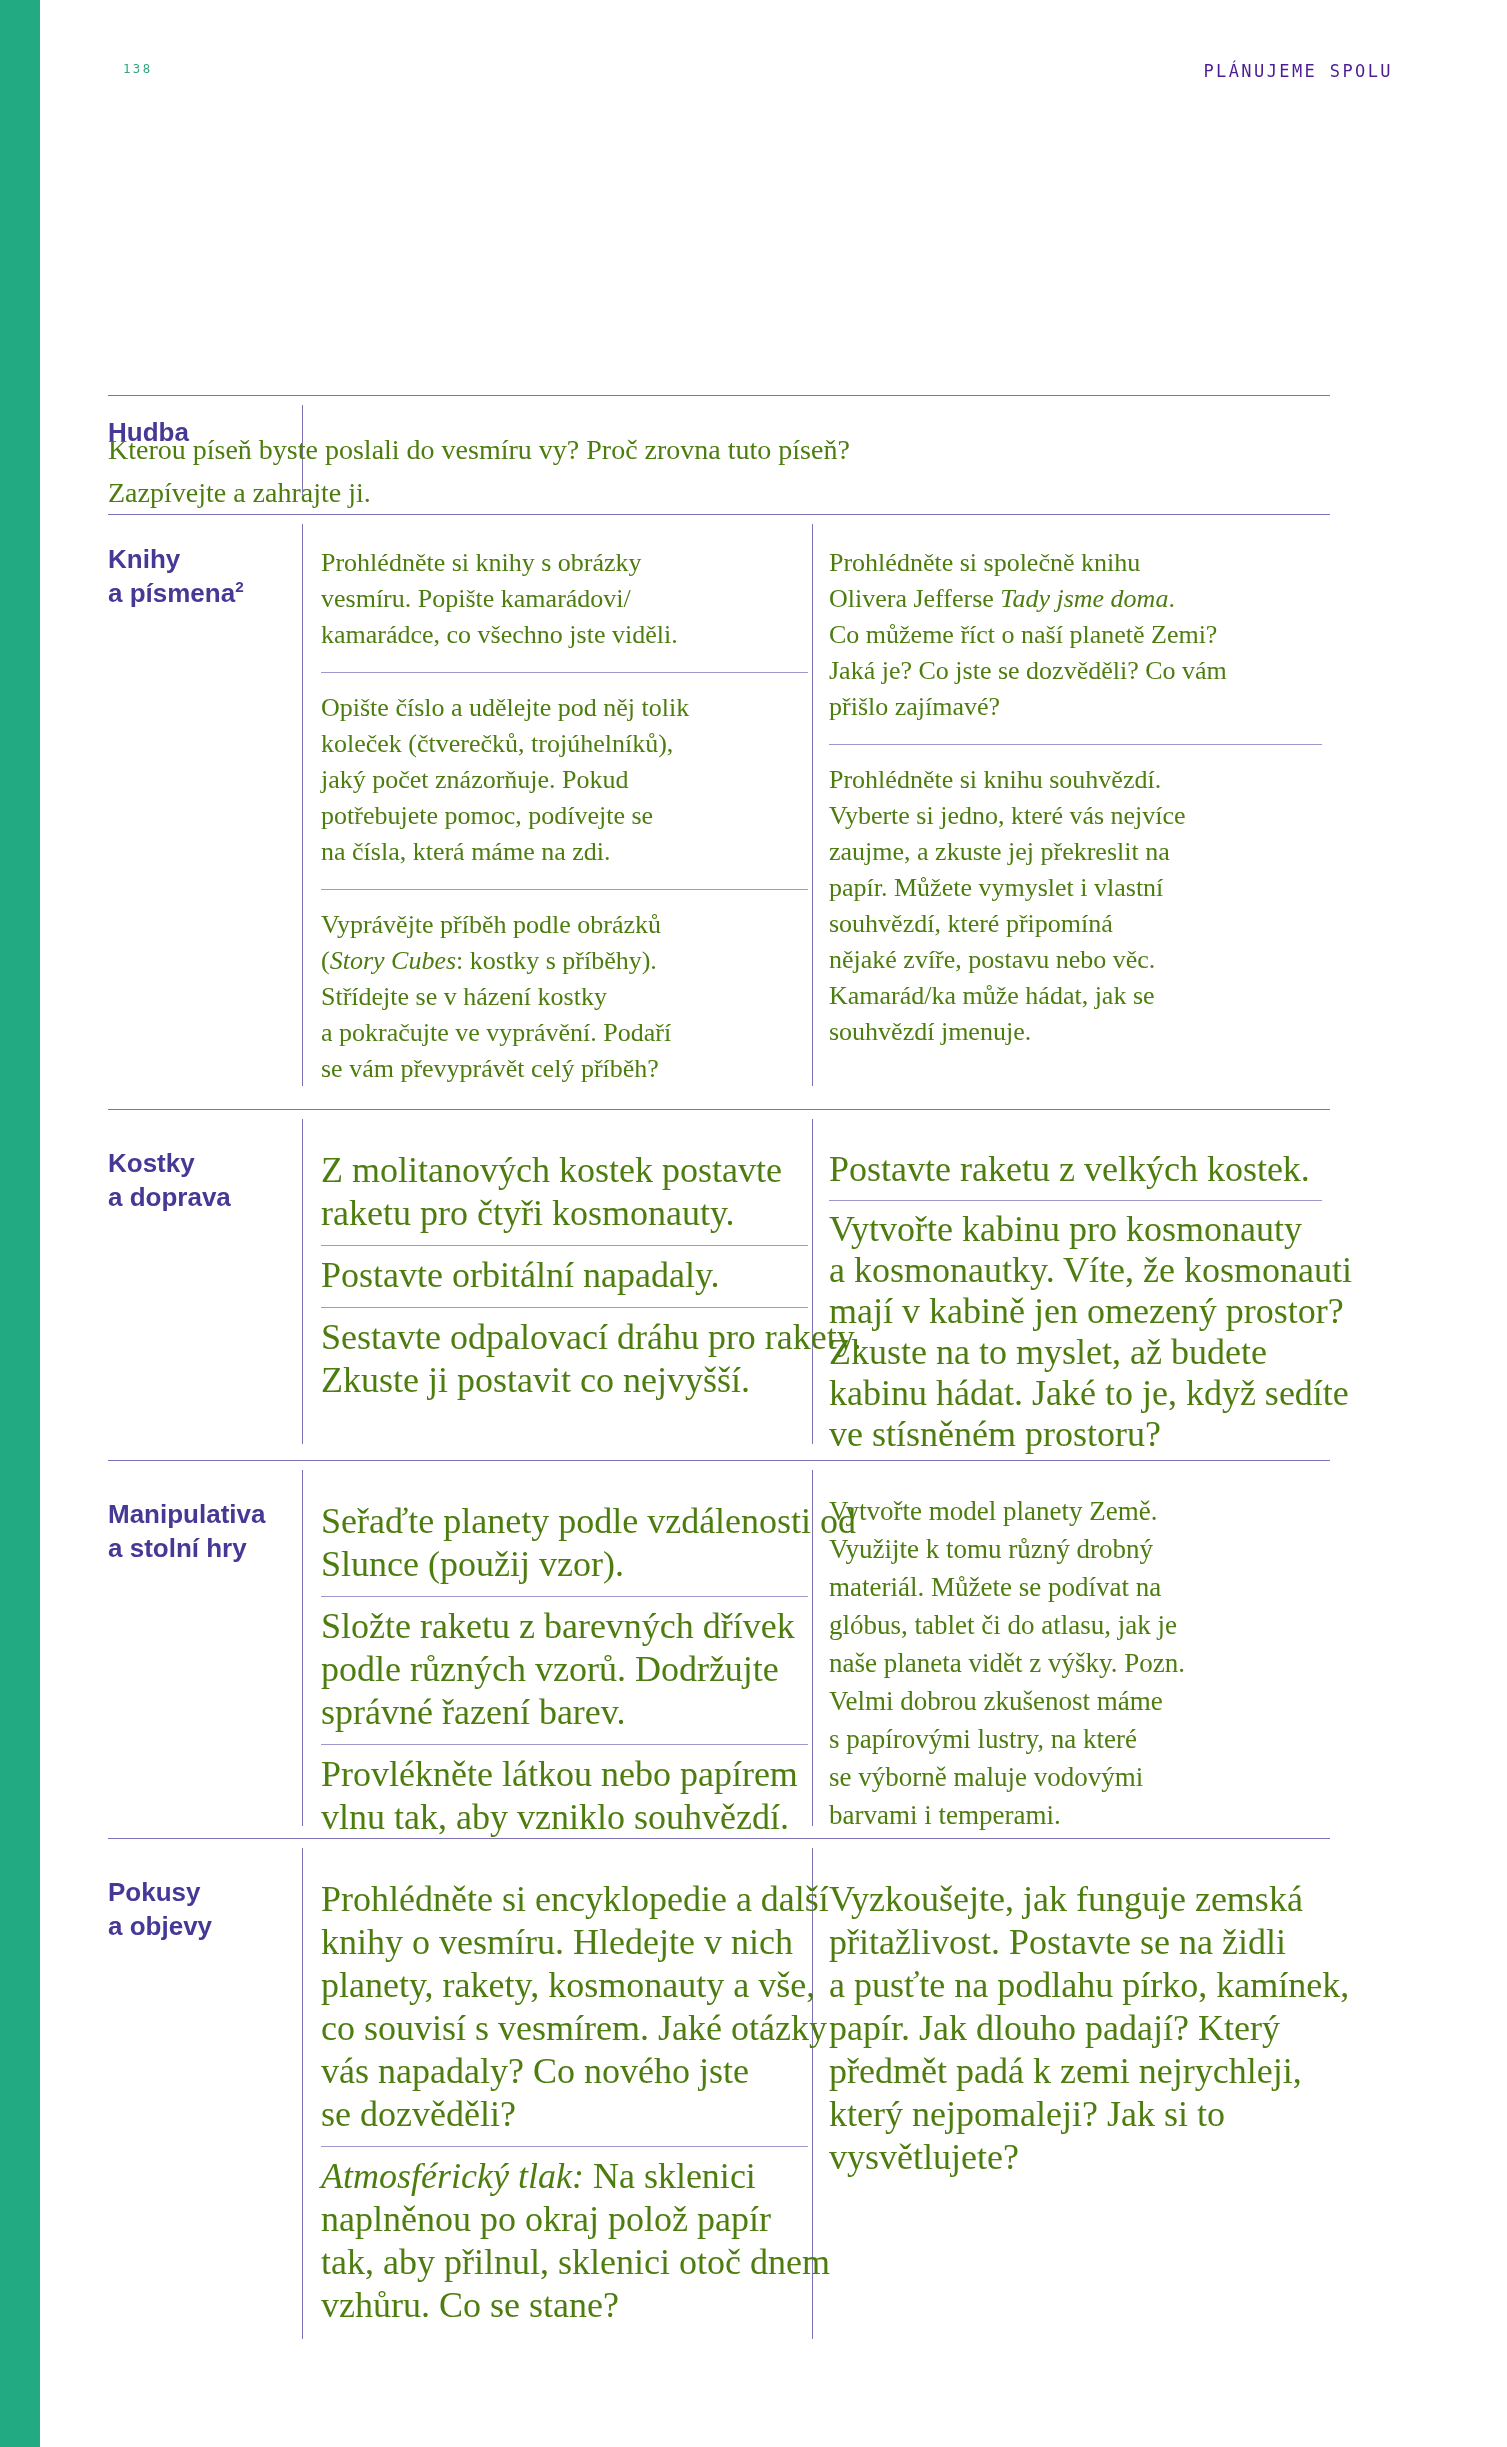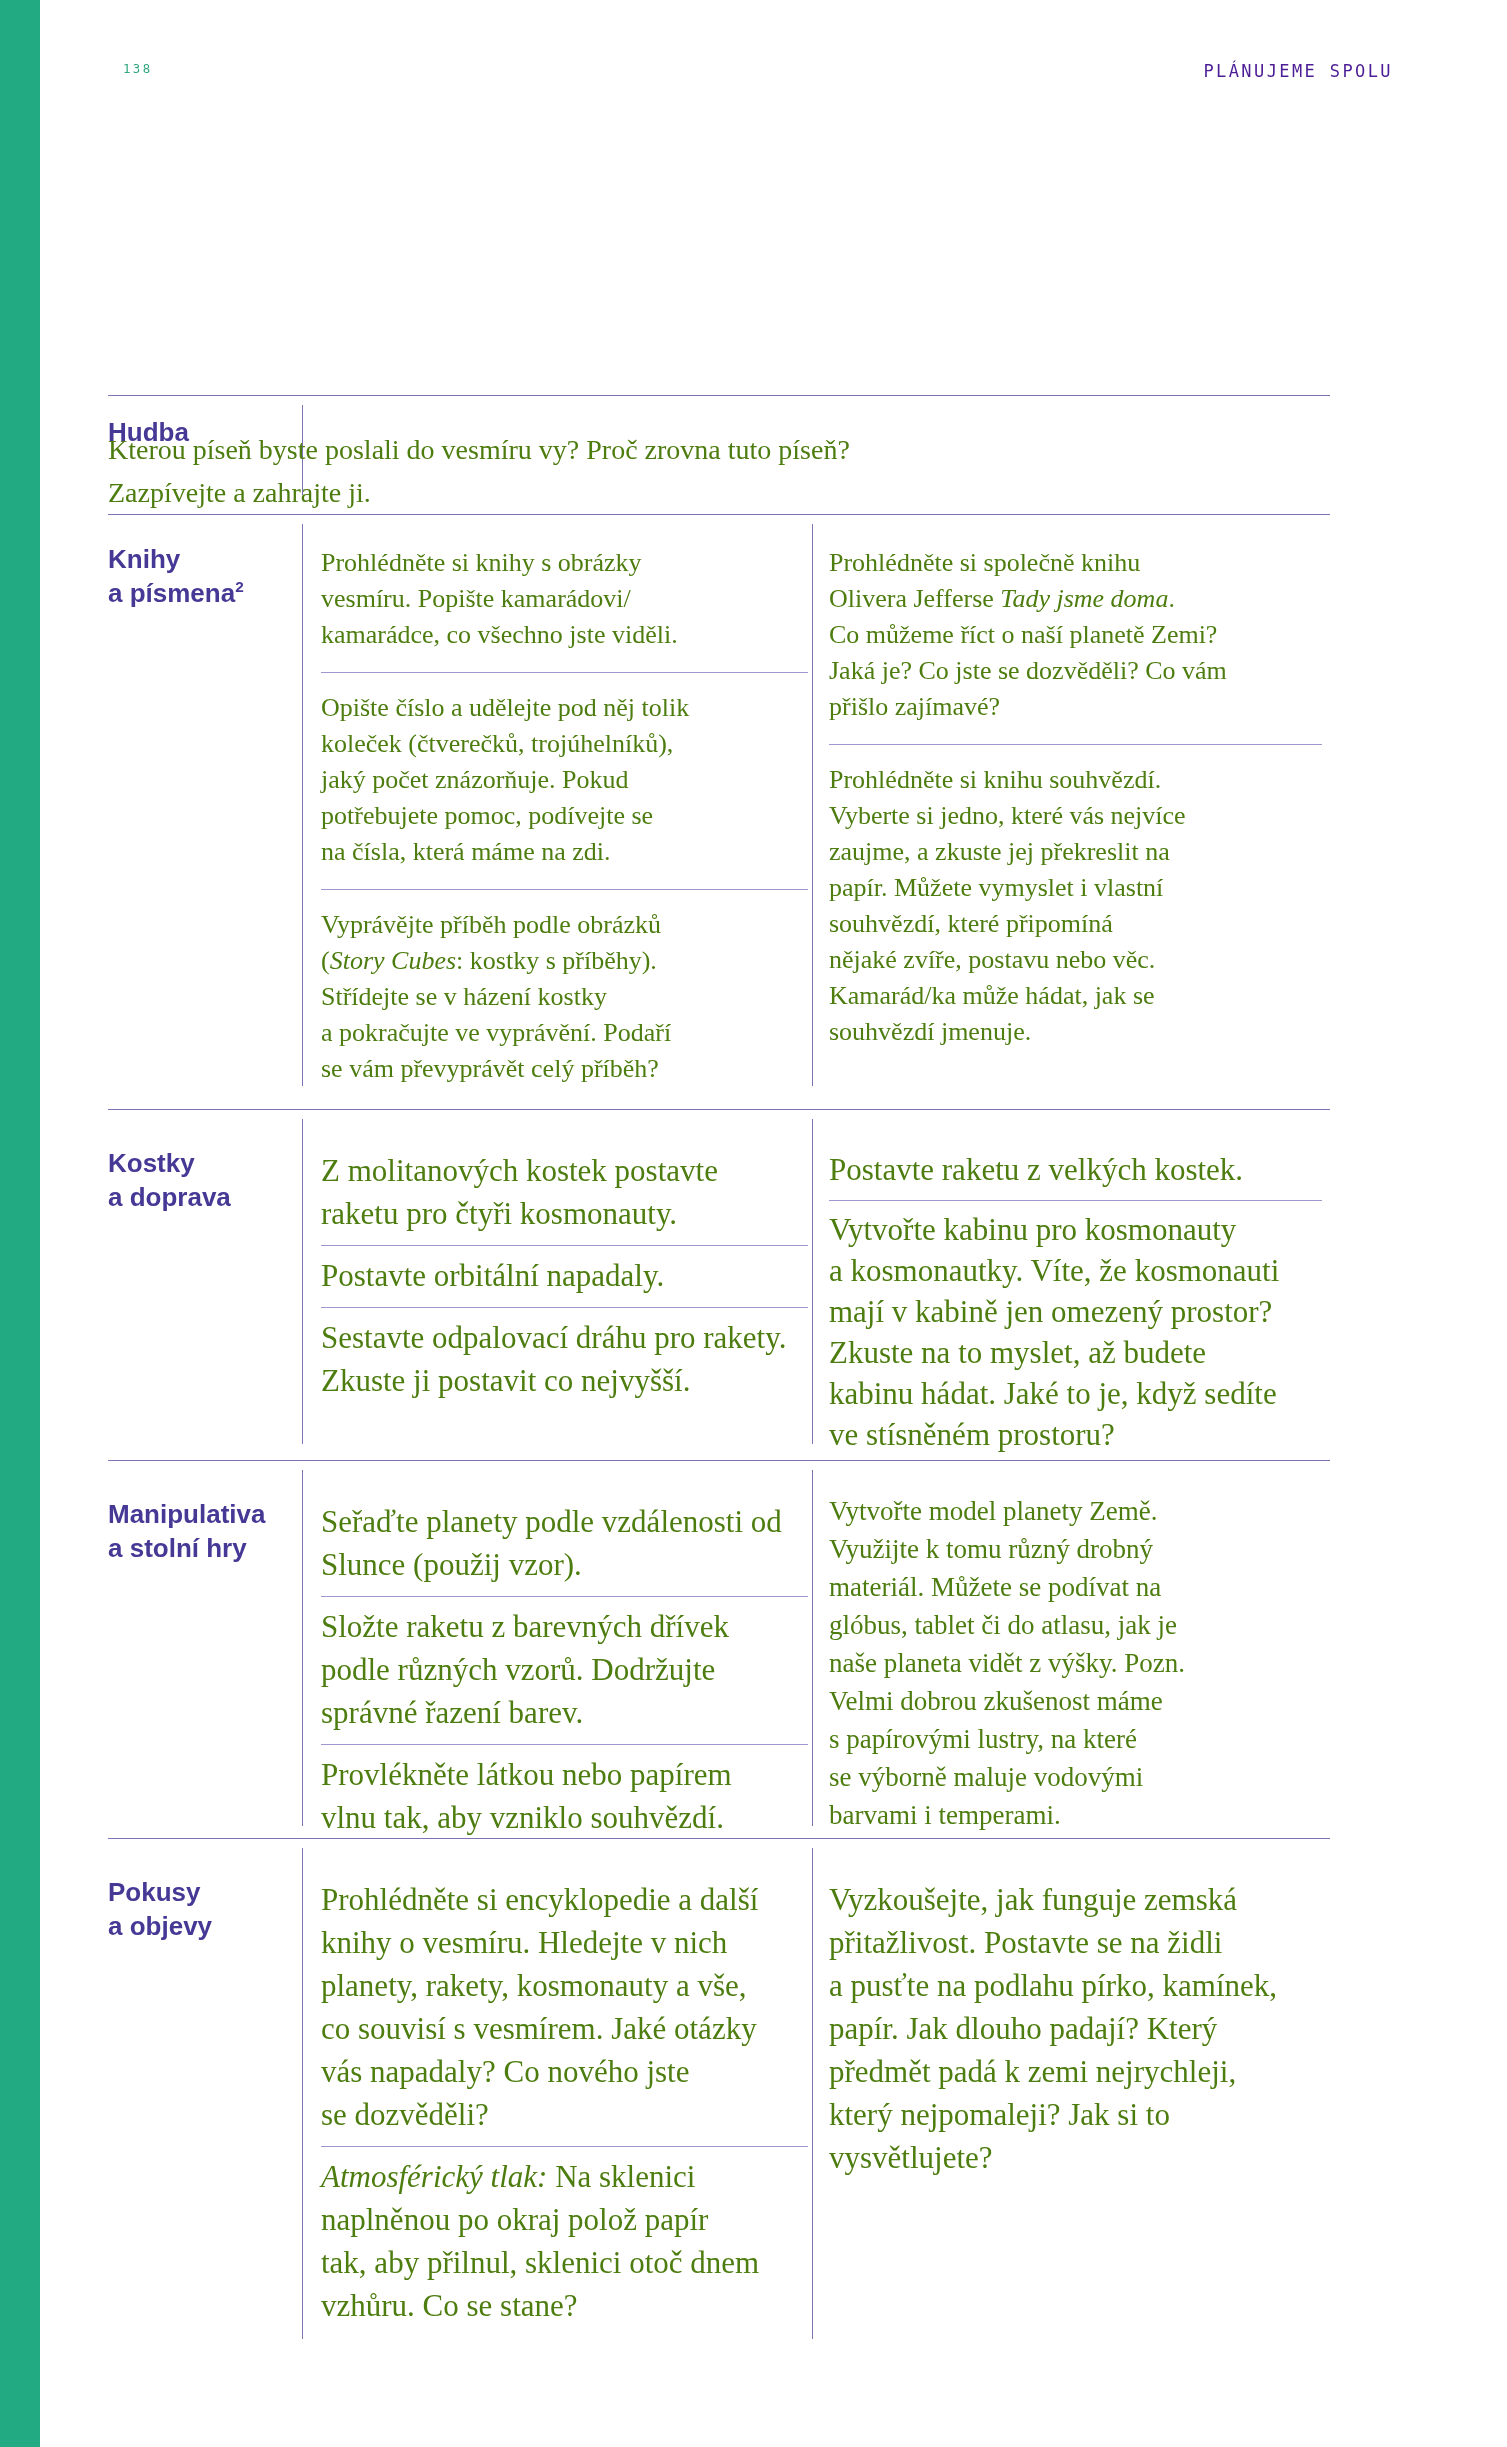--- a/index.html
+++ b/index.html
@@ -14,21 +14,21 @@
   .section .rule{position:absolute;left:0;top:0;width:1222px;height:0;border-top:1px solid #7e72b6;}
   .label{position:absolute;left:0;width:201px;font-family:"Liberation Sans",sans-serif;
          font-weight:bold;font-size:26px;line-height:34px;color:#463996;}
   .label sup{font-size:15.3px;line-height:0;}
   .vr{position:absolute;width:0;border-left:1px solid #7e72b6;top:9.6px;}
   .vr1{left:194px;}
   .vr2{left:704px;}
   .col{position:absolute;color:#4d7c0f;}
   .col1{left:213px;width:489px;}
   .col2{left:721px;width:507px;}
-  .para{white-space:pre;font-size:31px;line-height:43px;}
+  .para{white-space:pre;font-size:36px;line-height:43px;}
   .it{font-style:italic;}
   .divider{height:0;border-top:1px solid #9f97cd;margin:9.6px 0 8.6px 0;}
   .wide .para{font-size:28px;line-height:43px;}
   
   #s1{top:372px;height:119px;}
   #s1 .label{top:20px;}
   #s1 .col{top:33px;width:975px;}
   #s1 .vr1{height:90px;}
   #s2{top:491px;height:595px;}
   #s2 .label{top:28px;}

